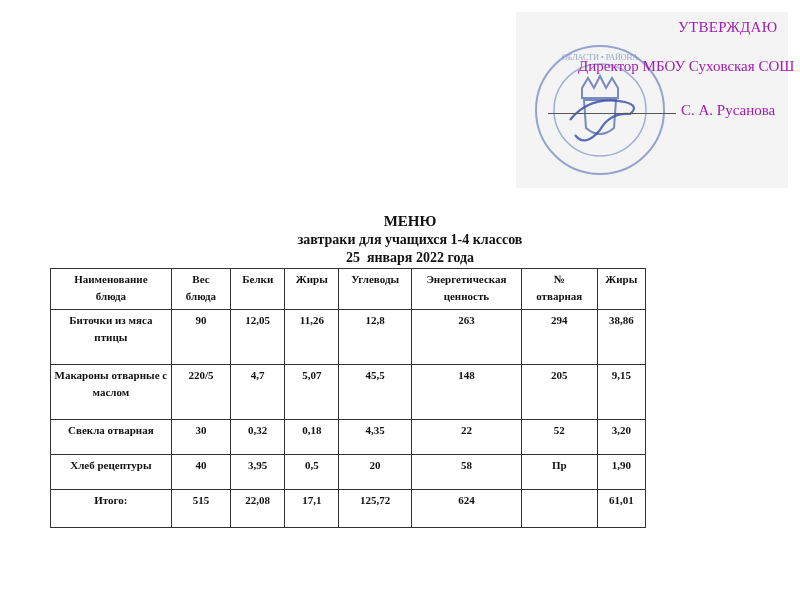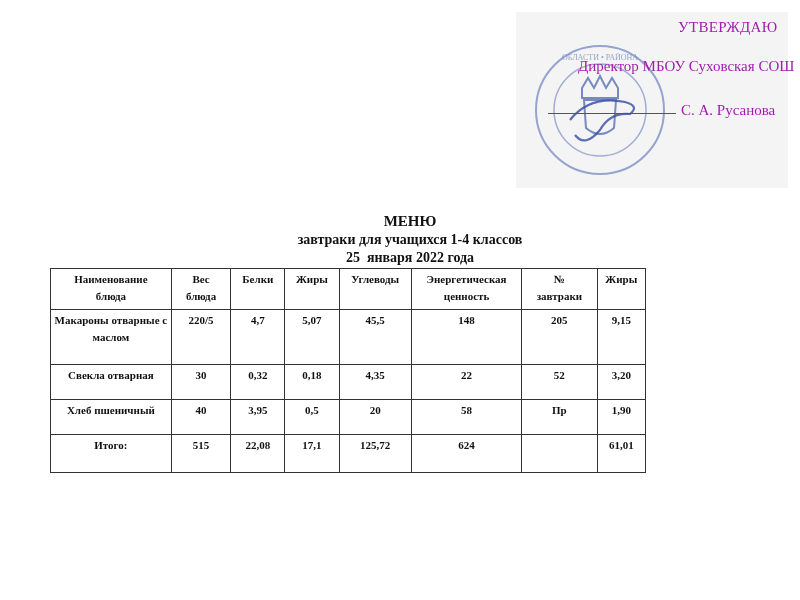--- a/index.html
+++ b/index.html
@@ -72,22 +72,32 @@
       <col style="width:52px">
   </colgroup>
   <tbody>
       <tr class="r-head">
     <td><span>Наименование</span><br><span>блюда</span></td>
     <td><span>Вес</span><br><span>блюда</span></td>
     <td>Белки</td>
     <td>Жиры</td>
     <td>Углеводы</td>
     <td><span>Энергетическая</span><br><span>ценность</span></td>
-    <td><span>№</span><br><span>завтраки</span></td>
+    <td><span>№</span><br><span>отварная</span></td>
     <td>Жиры</td>
+  </tr>
+  <tr class="r-tall">
+    <td>Биточки из мяса птицы</td>
+    <td>90</td>
+    <td>12,05</td>
+    <td>11,26</td>
+    <td>12,8</td>
+    <td>263</td>
+    <td>294</td>
+    <td>38,86</td>
   </tr>
   <tr class="r-tall">
     <td>Макароны отварные с маслом</td>
     <td>220/5</td>
     <td>4,7</td>
     <td>5,07</td>
     <td>45,5</td>
     <td>148</td>
     <td>205</td>
     <td>9,15</td>
@@ -96,21 +106,21 @@
     <td>Свекла отварная</td>
     <td>30</td>
     <td>0,32</td>
     <td>0,18</td>
     <td>4,35</td>
     <td>22</td>
     <td>52</td>
     <td>3,20</td>
   </tr>
   <tr class="r-mid">
-    <td>Хлеб пшеничный</td>
+    <td>Хлеб рецептуры</td>
     <td>40</td>
     <td>3,95</td>
     <td>0,5</td>
     <td>20</td>
     <td>58</td>
     <td>Пр</td>
     <td>1,90</td>
   </tr>
   <tr class="r-total">
     <td class="right">Итого:</td>

